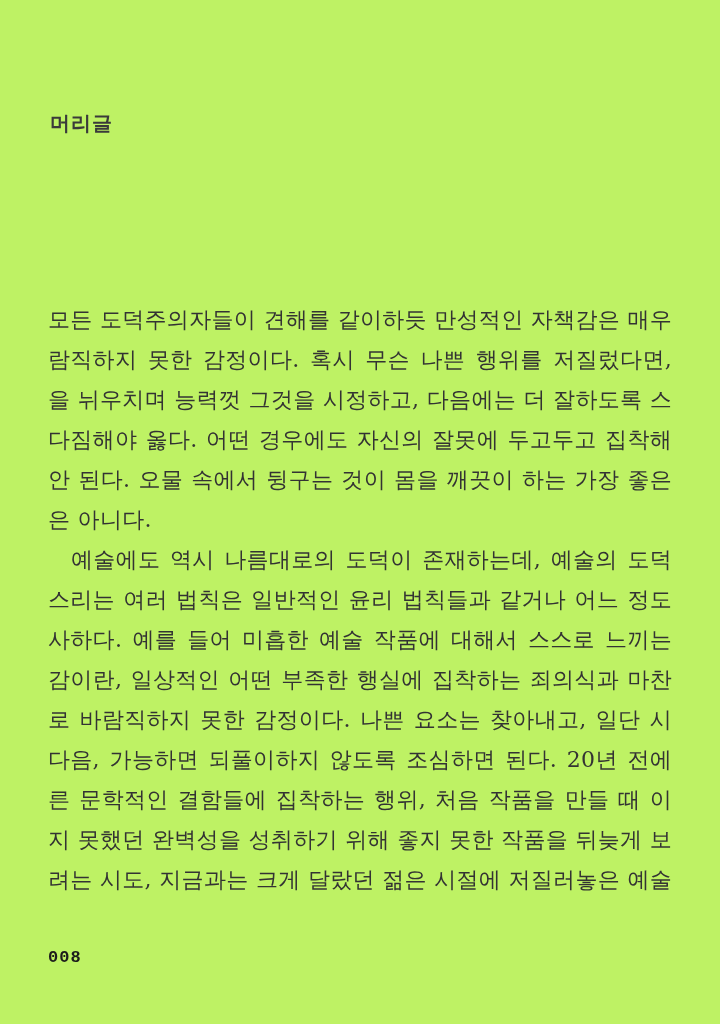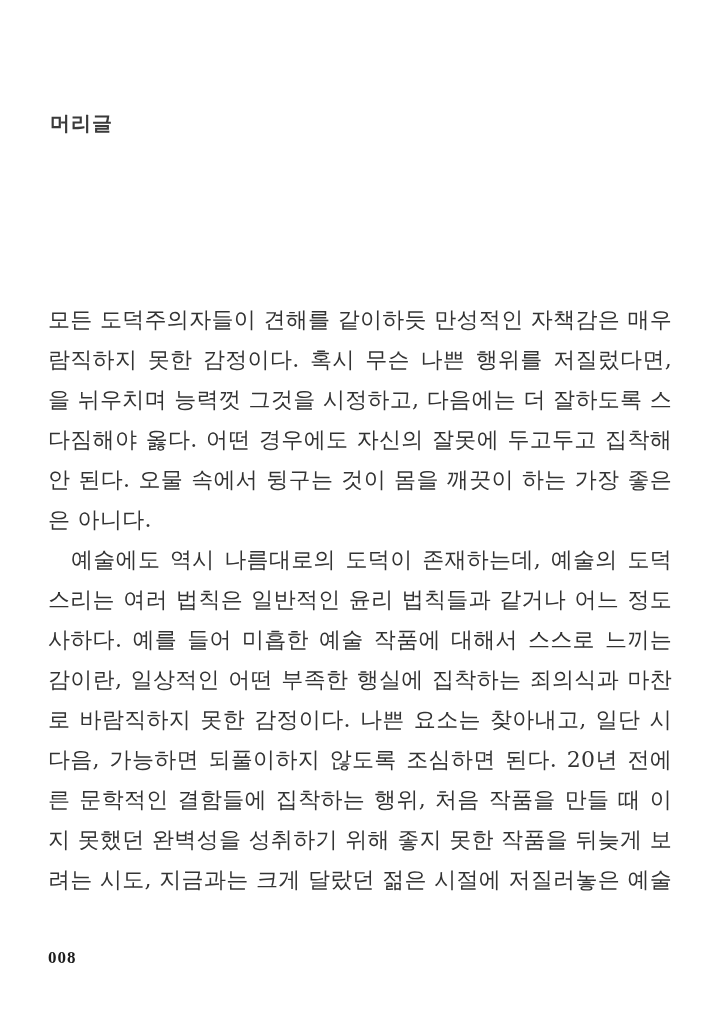--- a/index.html
+++ b/index.html
@@ -5,21 +5,21 @@
   html, body {
     margin: 0;
     padding: 0;
     background: #e8e8e8;
   }
   .page {
     position: relative;
     width: 720px;
     height: 1024px;
     margin: 0 auto;
-    background: #ffffff;
+    background: #bef264;
     overflow: hidden;
     font-family: "DejaVu Serif", "Liberation Serif", serif;
   }
   .page-heading {
     position: absolute;
     left: 50px;
     top: 110px;
     margin: 0;
     font-family: "DejaVu Sans", "Liberation Sans", sans-serif;
     font-size: 20px;
@@ -53,21 +53,21 @@
     text-align-last: left;
     -moz-text-align-last: left;
   }
   .line.indent {
     text-indent: 23px;
   }
   .page-number {
     position: absolute;
     left: 48px;
     top: 948px;
-    font-family: Liberation Serif, serif;
+    font-family: Liberation Mono, monospace;
     font-size: 17px;
     font-weight: 700;
     letter-spacing: 1px;
     color: #1c1c1c;
   }
 </style>
 </head>
 <body>
 
 <div class="page">

